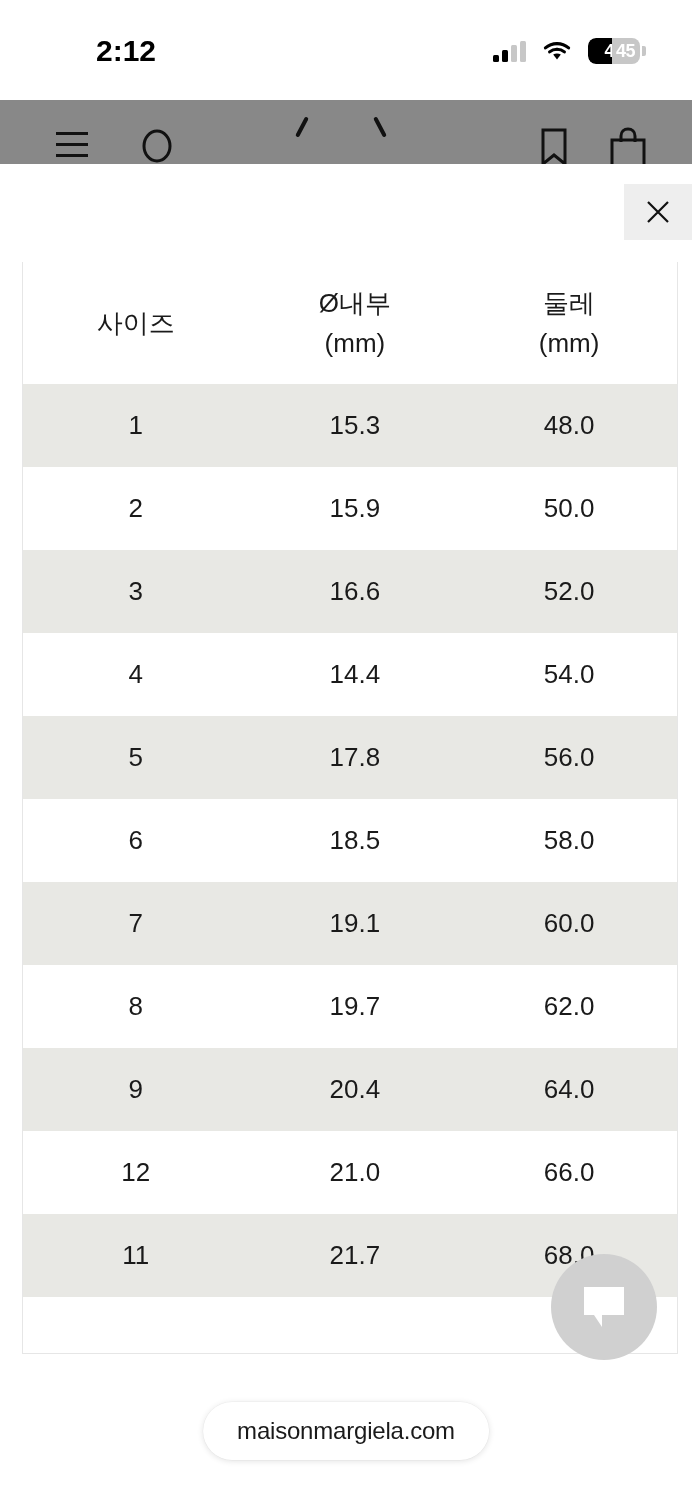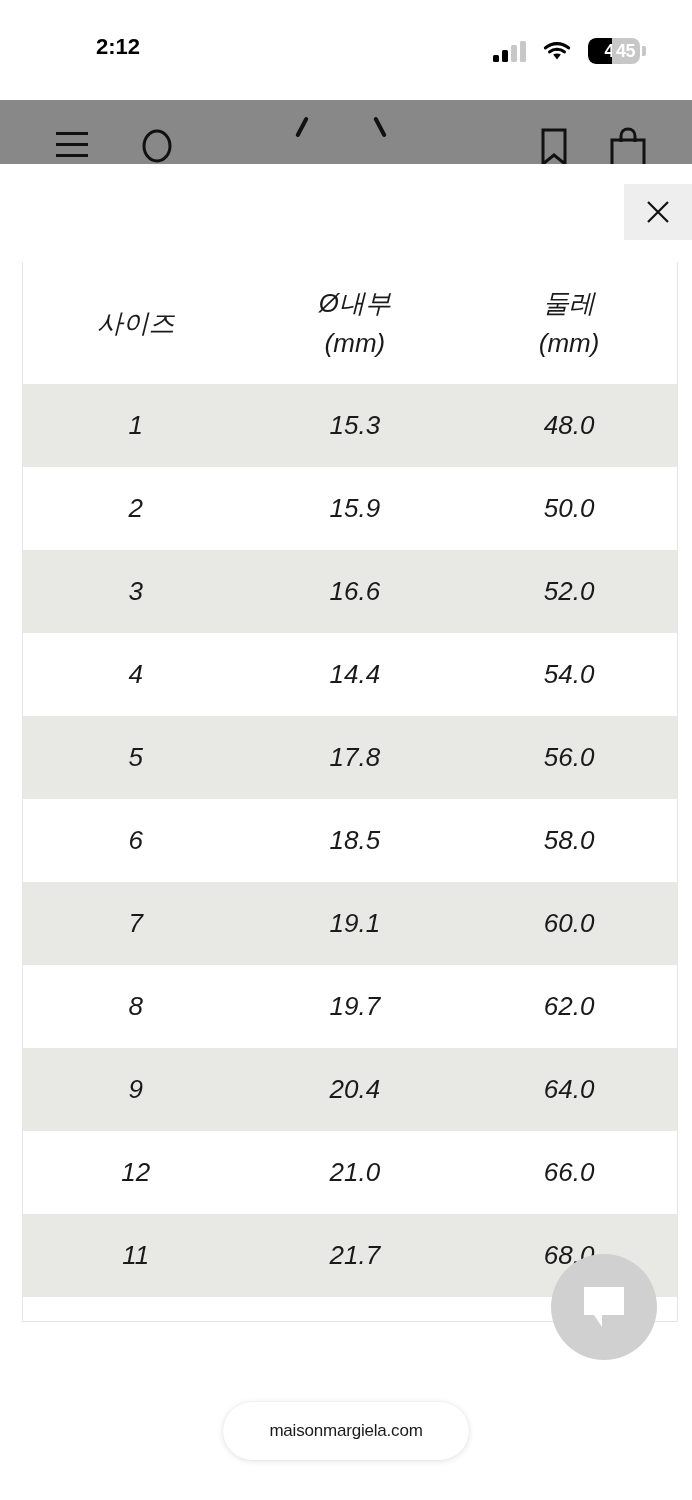--- a/index.html
+++ b/index.html
@@ -11,21 +11,21 @@
   }
   .phone { position:relative; width:692px; height:1500px; background:#ffffff; overflow:hidden; }
 
   
   .statusbar {
     position:absolute; top:0; left:0; width:692px; height:100px;
     background:#ffffff;
   }
   .status-time {
     position:absolute; left:96px; top:34px;
-    font-size:22px; font-weight:bold; color:#000000;
+    font-size:30px; font-weight:bold; color:#000000;
     letter-spacing:0px;
   }
   .status-right {
     position:absolute; right:46px; top:38px;
     display:flex; align-items:center; gap:16px;
   }
   
   .cell { display:flex; align-items:flex-end; gap:3px; height:21px; }
   .cell i { display:block; width:6px; border-radius:1.5px; background:#000000; }
   .cell i:nth-child(1){ height:7px; }
@@ -107,22 +107,21 @@
   }
   .close-btn svg { display:block; }
 
   
   .table-wrap {
     position:absolute; top:98px; left:22px; width:656px;
     border-left:1px solid #e6e6e6;
     border-right:1px solid #e6e6e6;
     border-bottom:1px solid #e6e6e6;
     background:#ffffff;
-    padding-bottom:24px;
-    font-style:italic;
+    padding-bottom:56px;
   }
   table.sizes { width:100%; border-collapse:collapse; table-layout:fixed; }
   table.sizes col.c1 { width:34.5%; }
   table.sizes col.c2 { width:32.5%; }
   table.sizes col.c3 { width:33%; }
   table.sizes th {
     height:122px;
     font-size:26px; font-weight:normal; color:#1a1a1a;
     text-align:center; vertical-align:middle;
     line-height:1.55;
@@ -155,21 +154,21 @@
   }
   .urlbar {
     position:absolute; left:50%; transform:translateX(-50%);
     top:22px;
     height:58px; min-width:246px; padding:0 34px;
     background:#ffffff; border-radius:29px;
     box-shadow:0 1px 6px rgba(0,0,0,0.12), 0 0 0 0.5px rgba(0,0,0,0.04);
     display:flex; align-items:center; justify-content:center;
   }
   .urlbar span {
-    font-size:17px; color:#1a1a1a; letter-spacing:-0.2px;
+    font-size:24px; color:#1a1a1a; letter-spacing:-0.2px;
   }
 </style>
 </head>
 <body>
 
 <div class="phone">
 
   <div class="statusbar">
     <div class="status-time">2:12</div>
     <div class="status-right">

